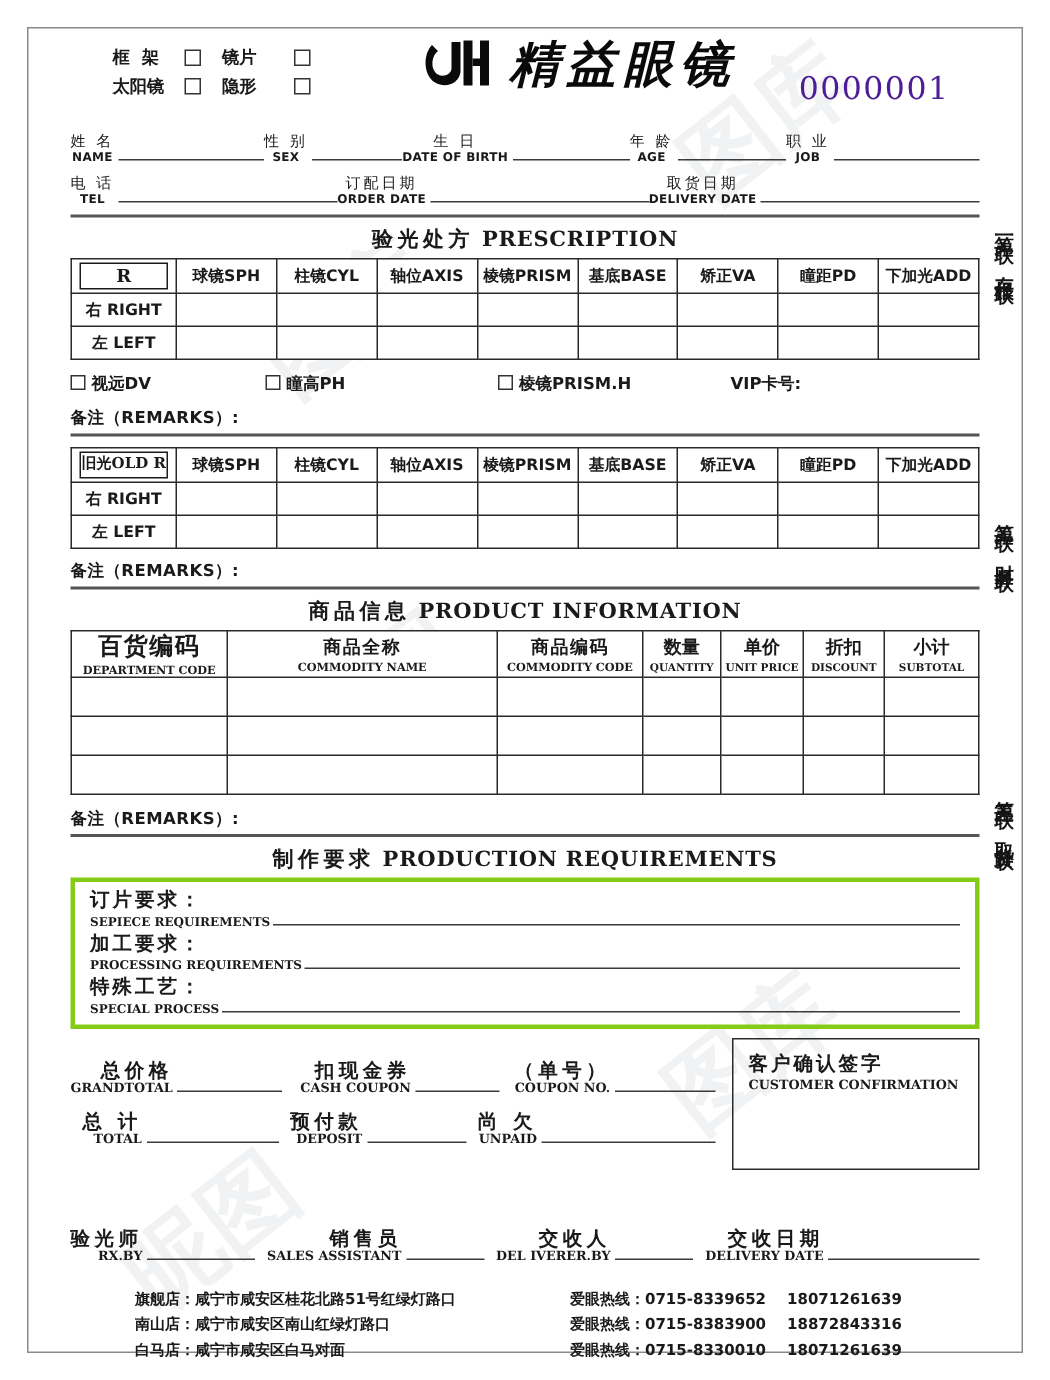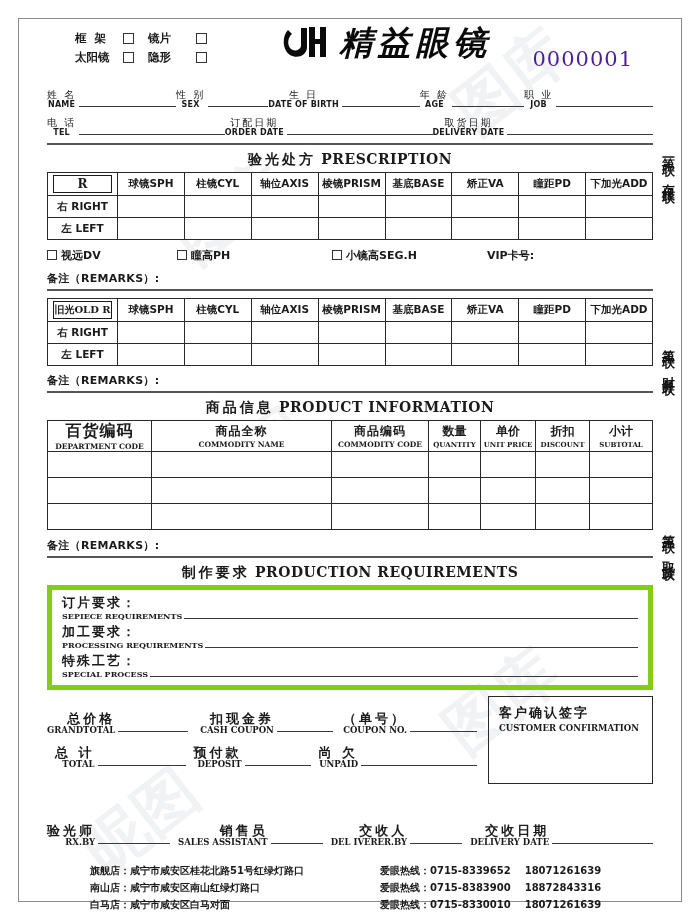--- a/index.html
+++ b/index.html
@@ -212,21 +212,21 @@
     height: 17px;
     letter-spacing: 0.3px;
   }
   .thick-rule {
     border-bottom: 2px solid #555;
     margin: 1px 0 0 0;
   }
 
   
   .prod-box {
-    border: 5px solid #84cc16;
+    border: 3px solid #84cc16;
     padding: 5px 10px 6px 10px;
     margin-top: 2px;
   }
   .prod-item { margin-bottom: 3px; }
   .prod-item:last-child { margin-bottom: 0; }
   .prod-cn {
     font-size: 13px;
     font-weight: bold;
     letter-spacing: 2px;
     line-height: 16px;
@@ -525,21 +525,21 @@
       <span class="item" style="width:130px;">
         <span class="sq"></span>
         <span>视远DV</span>
       </span>
       <span class="item" style="width:155px;">
         <span class="sq"></span>
         <span>瞳高PH</span>
       </span>
       <span class="item" style="width:155px;">
         <span class="sq"></span>
-        <span>小镜高SEG.H</span>
+        <span>棱镜PRISM.H</span>
       </span>
       <span class="item">
         <span>VIP卡号:</span>
       </span>
     </div>
 
     <div class="remarks">
       <span>备注（REMARKS）:</span>
       <span></span>
     </div>

